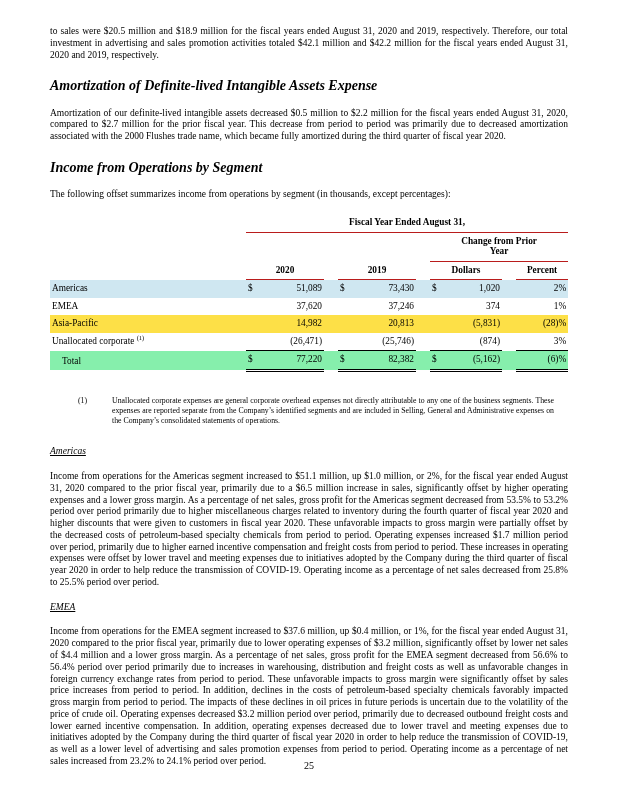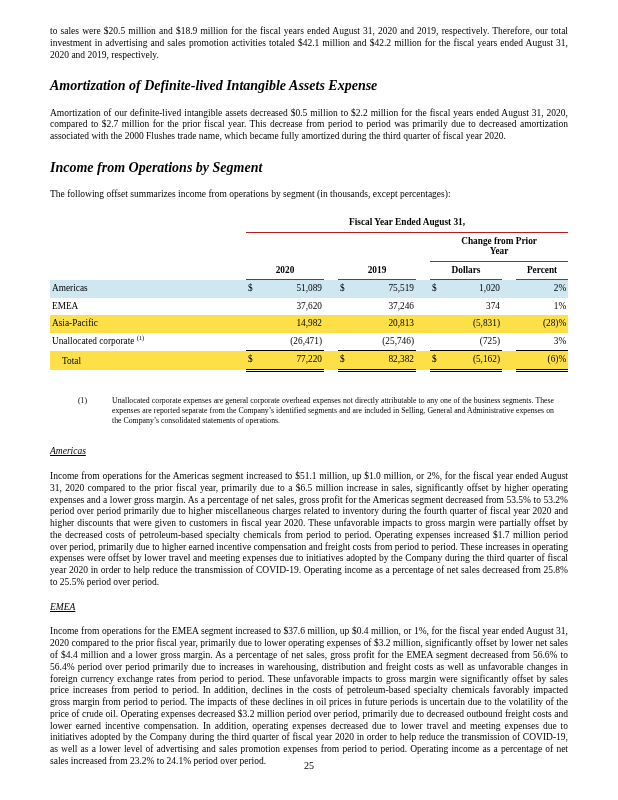--- a/index.html
+++ b/index.html
@@ -84,21 +84,21 @@
       <td class="gap"></td>
       <td class="col-hdr rule">Percent</td>
     </tr>
 
     <tr class="data-row shaded" style="background-color: rgb(207, 231, 241);">
       <td class="label"><span>Americas</span><sup></sup></td>
       <td class="sym">$</td>
       <td class="amt">51,089</td>
       <td class="gap"></td>
       <td class="sym">$</td>
-      <td class="amt">75,519</td>
+      <td class="amt">73,430</td>
       <td class="gap"></td>
       <td class="sym">$</td>
       <td class="amt">1,020</td>
       <td class="gap"></td>
       <td class="pct">2%</td>
     </tr>
 
     <tr class="data-row">
       <td class="label"><span>EMEA</span><sup></sup></td>
       <td class="sym"></td>
@@ -129,26 +129,26 @@
 
     <tr class="data-row">
       <td class="label"><span>Unallocated corporate </span><sup>(1)</sup></td>
       <td class="sym"></td>
       <td class="amt">(26,471)</td>
       <td class="gap"></td>
       <td class="sym"></td>
       <td class="amt">(25,746)</td>
       <td class="gap"></td>
       <td class="sym"></td>
-      <td class="amt">(725)</td>
+      <td class="amt">(874)</td>
       <td class="gap"></td>
       <td class="pct">3%</td>
     </tr>
 
-    <tr class="data-row shaded total-row" style="background-color: #fde047;">
+    <tr class="data-row shaded total-row" style="background-color: #86efac;">
       <td class="label"><span>Total</span><sup></sup></td>
       <td class="sym">$</td>
       <td class="amt">77,220</td>
       <td class="gap"></td>
       <td class="sym">$</td>
       <td class="amt">82,382</td>
       <td class="gap"></td>
       <td class="sym">$</td>
       <td class="amt">(5,162)</td>
       <td class="gap"></td>

